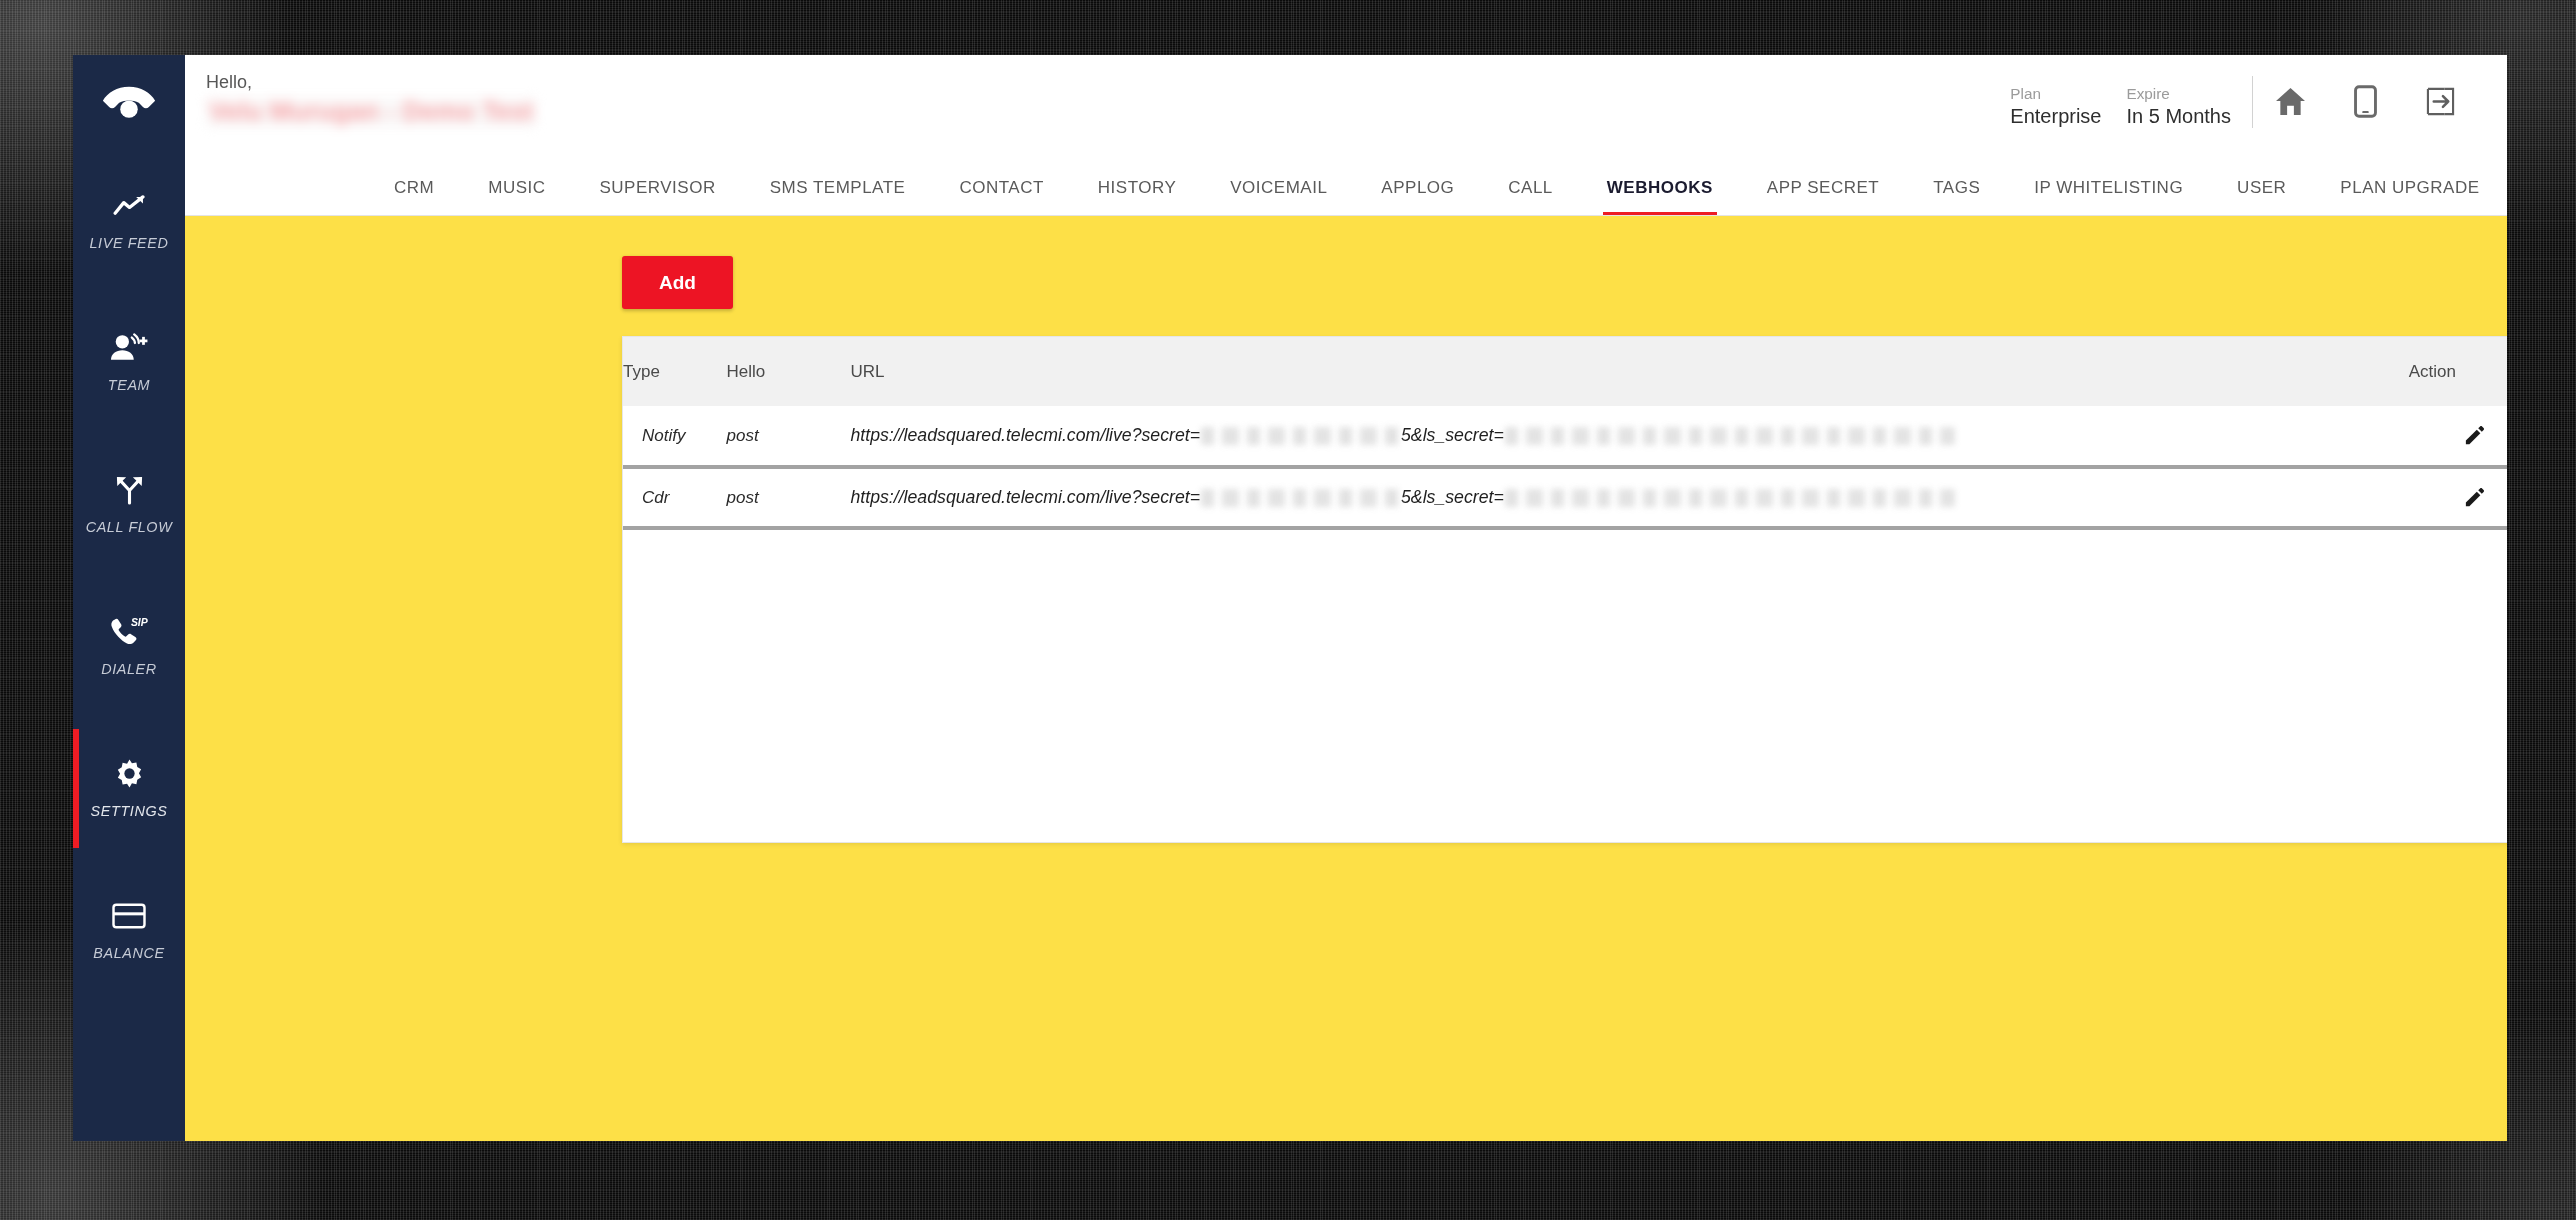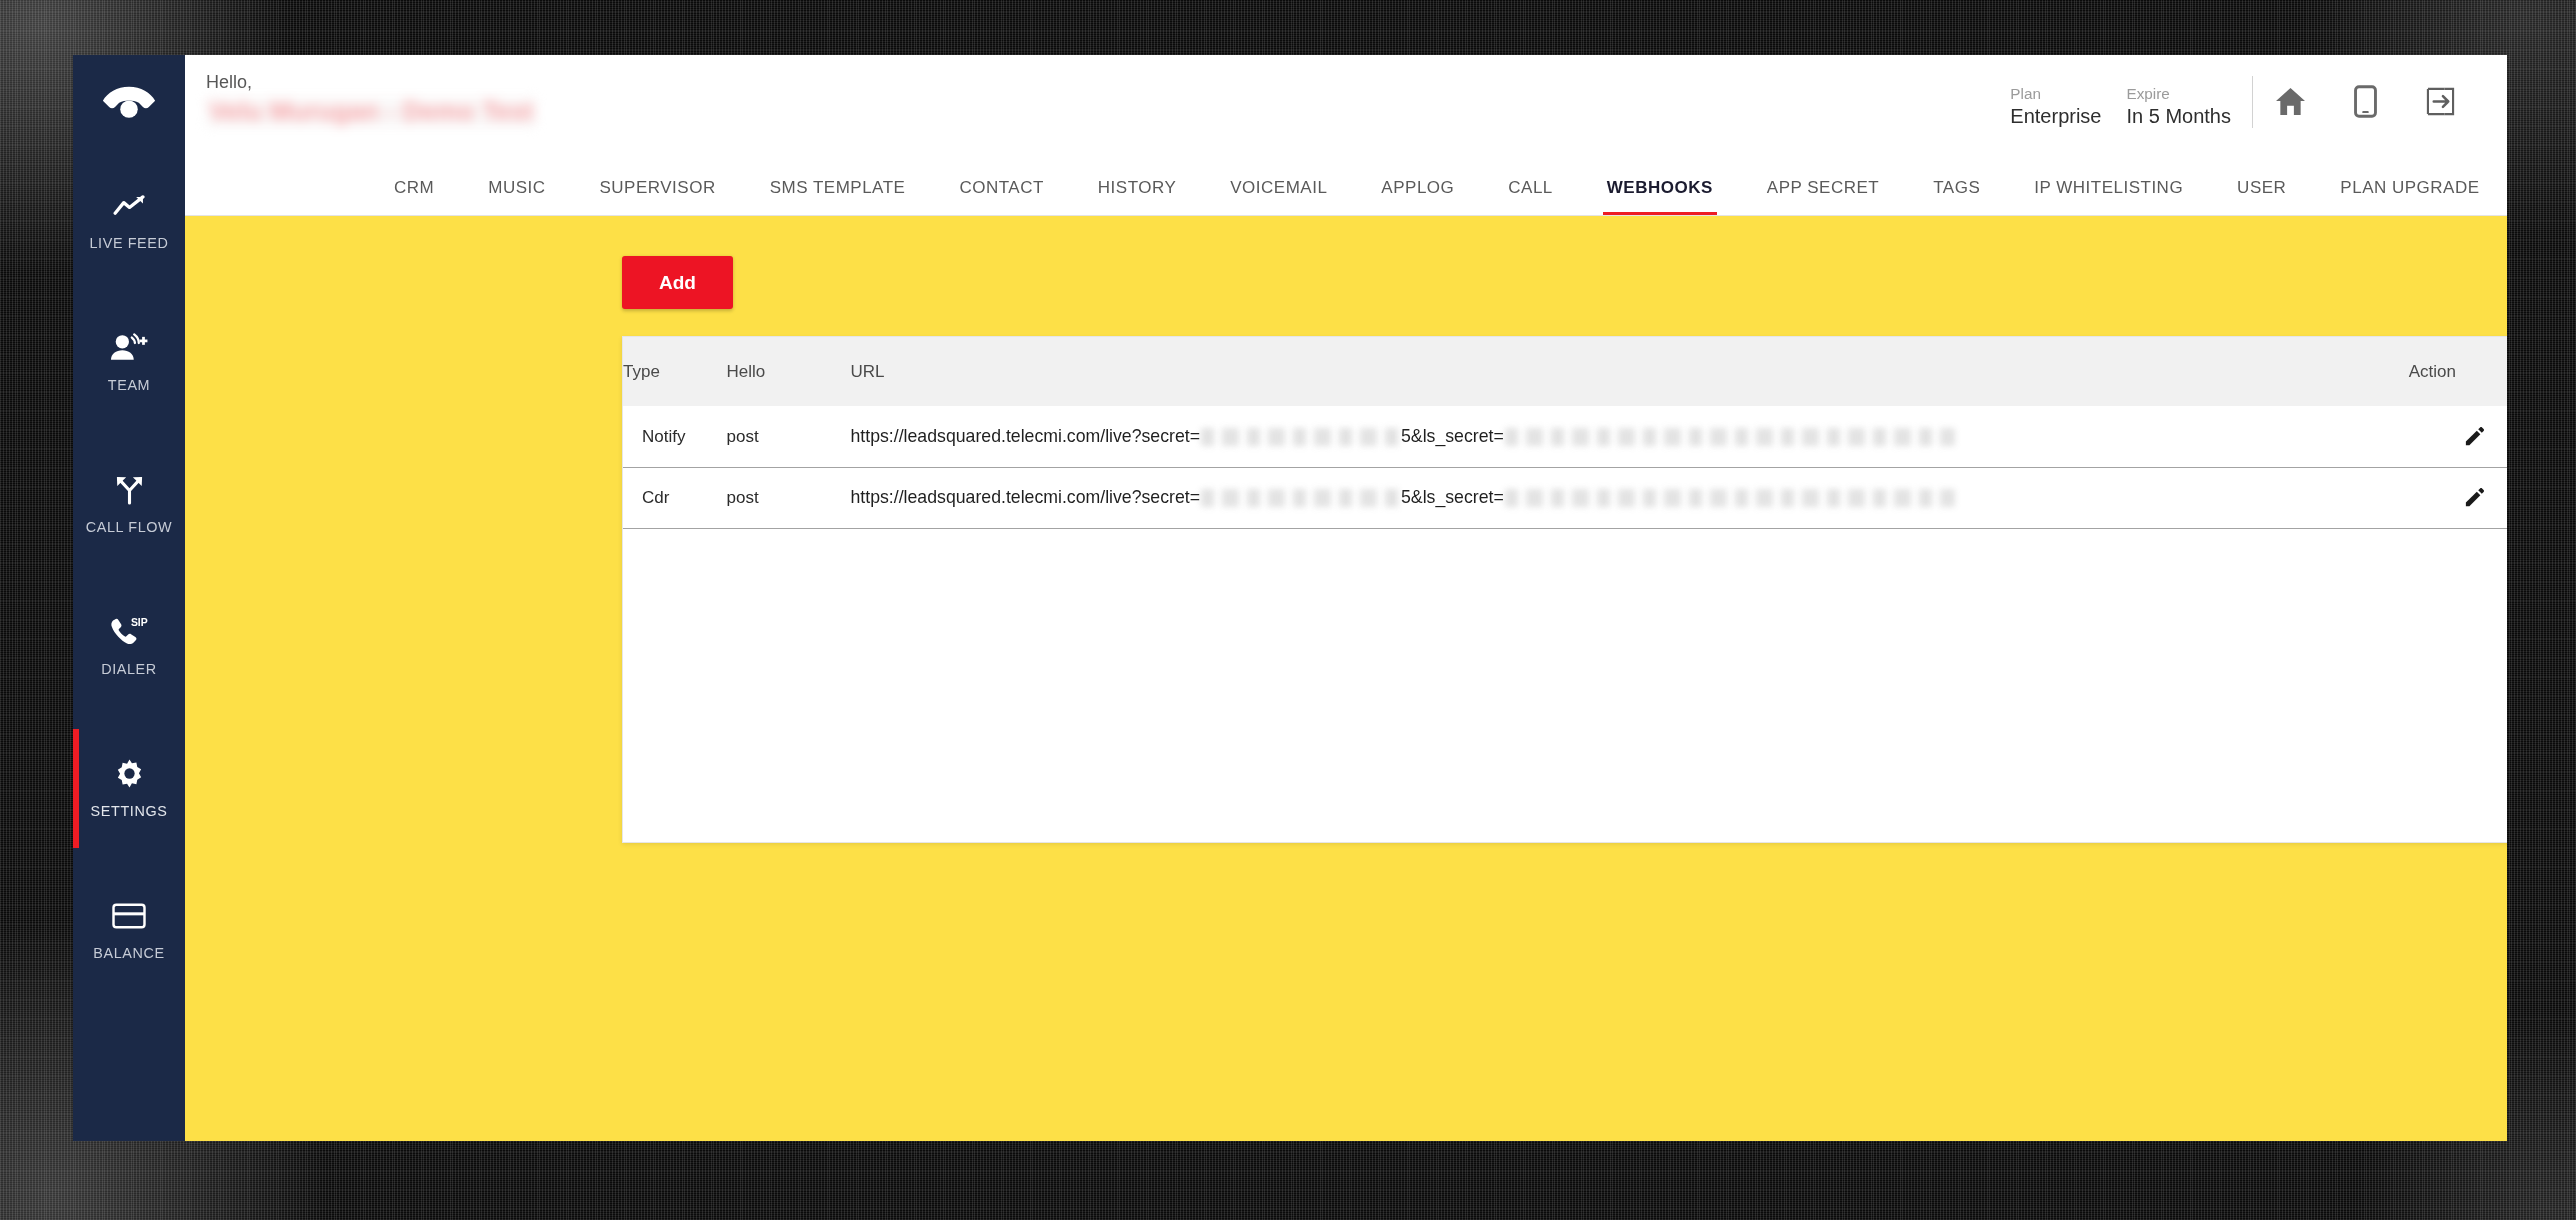--- a/index.html
+++ b/index.html
@@ -47,20 +47,21 @@
 
   
   #sidebar {
     width: 112px;
     flex: 0 0 112px;
     background: #1b2947;
     position: relative;
     display: flex;
     flex-direction: column;
     align-items: flex-end;
+    font-style: italic;
   }
   .brand-logo {
     height: 94px;
     width: 100%;
     display: flex;
     align-items: center;
     justify-content: center;
   }
   .brand-logo svg { display: block; }
 
@@ -253,22 +254,23 @@
   }
   th.c-type   { width: 96px; padding-left: 19px; }
   th.c-method { width: 115px; }
   th.c-url    { width: 1445px; padding-left: 124px; }
   th.c-action { width: 182px; text-align: center; }
 
   table.wh tbody td {
     height: 61px;
     font-size: 17px;
     color: #2b2b2b;
-    border-bottom: 1px solid #a3a3a3;
+    border-bottom: 4px solid #a3a3a3;
     vertical-align: middle;
+    font-style: italic;
   }
   td.c-type   { padding-left: 19px; }
   td.c-url    { padding-left: 0; }
   td.c-action { text-align: center; white-space: nowrap; }
 
   .url-wrap {
     display: flex;
     align-items: center;
     white-space: nowrap;
     font-size: 17.7px;

